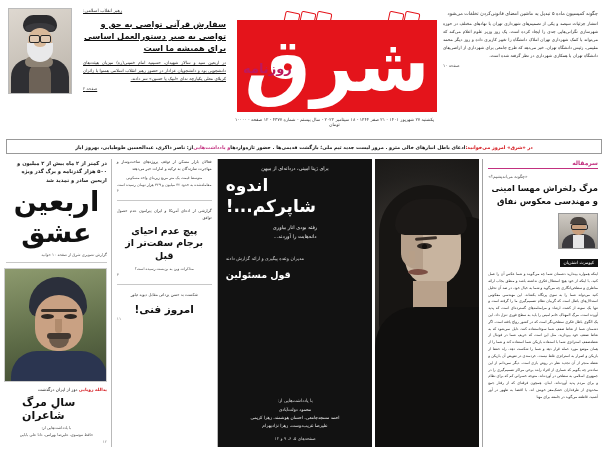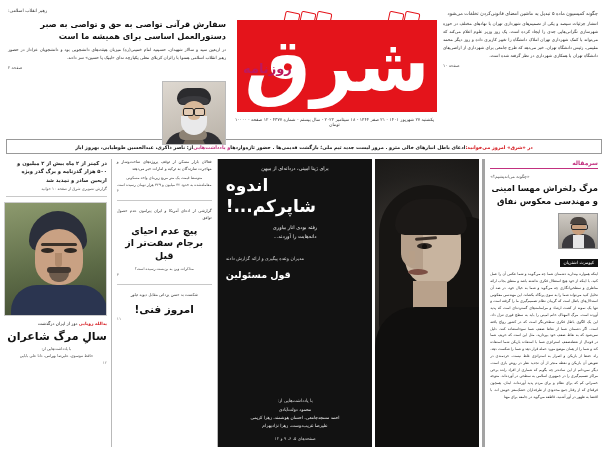--- a/index.html
+++ b/index.html
@@ -11,21 +11,21 @@
     direction:rtl;
   }
   .page{position:relative;width:608px;height:458px;box-sizing:border-box;
         padding:4px 6px 2px 6px;background:#fff;}
 
   
   .masthead{display:flex;flex-direction:row;height:132px;align-items:flex-start;}
   .mh-right{width:165px;padding:6px 4px 0 6px;box-sizing:border-box;}
   .mh-logo{width:205px;position:relative;padding-top:6px;}
   .mh-left{flex:1;padding:4px 6px 0 2px;box-sizing:border-box;display:flex;
-           flex-direction:column;gap:11px;}
+           gap:11px;text-decoration:underline;}
 
   .kicker{font-size:4.6px;line-height:1.5;color:#333;text-align:center;margin:0 0 3px 0;}
   .mh-right .kicker{font-size:4.8px;text-align:right;}
   .mh-head{font-size:9.5px;font-weight:bold;line-height:1.45;text-align:right;margin:0 0 4px 0;letter-spacing:-.2px;}
   .mh-body{font-size:4.3px;line-height:1.85;text-align:justify;color:#2b2b2b;margin:0;}
   .pagelink{font-size:4.2px;color:#444;margin-top:3px;text-align:left;}
 
   .portrait{width:62px;height:84px;flex:0 0 62px;border:1px solid #bbb;
             position:relative;overflow:hidden;background:#cfc9c2;}
   .mh-left-txt{flex:1;text-align:right;}
@@ -58,21 +58,21 @@
   
   .ticker{margin-top:3px;border:1px solid #999;height:15px;display:flex;align-items:center;
           justify-content:center;font-size:4.9px;padding:0 6px;box-sizing:border-box;}
   .ticker .t-red{color:#d31319;font-weight:bold;}
   .ticker .t-pink{color:#c2307f;font-weight:bold;}
   .ticker .t-b{font-weight:bold;}
 
   
   .main{display:flex;flex-direction:row;margin-top:5px;height:288px;gap:0;}
   .col{box-sizing:border-box;}
-  .col-right{width:120px;padding:0 4px 0 5px;border-left:3px solid #a3a3a3;}
+  .col-right{width:120px;padding:0 4px 0 5px;border-left:1px solid #a3a3a3;}
   .col-photo{width:110px;padding:0 3px;}
   .col-black{width:155px;}
   .col-mid{width:107px;padding:0 5px;border-left:1px solid #b9b9b9;border-right:1px solid #b9b9b9;}
   .col-left{width:105px;padding:0 4px 0 0;}
 
   .secthead{color:#c2307f;font-size:6px;font-weight:bold;border-bottom:1px solid #c2307f;
             padding-bottom:2px;margin-bottom:5px;text-align:right;}
   .edi-kicker{font-size:4.3px;color:#555;text-align:left;margin-bottom:3px;}
   .edi-head{font-size:8.4px;font-weight:bold;line-height:1.55;text-align:right;margin-bottom:5px;}
   .author-wrap{display:flex;justify-content:flex-start;margin-bottom:3px;}
@@ -136,21 +136,21 @@
   .sh-face{position:absolute;left:30px;top:26px;width:48px;height:56px;border-radius:24px 24px 22px 22px;background:#c9a183;}
   .sh-brow{position:absolute;left:36px;top:40px;width:36px;height:3px;background:#3b3129;border-radius:2px;}
   .sh-eyeL{position:absolute;left:36px;top:45px;width:13px;height:5px;border-radius:50%;background:#2e2722;}
   .sh-eyeR{position:absolute;left:59px;top:45px;width:13px;height:5px;border-radius:50%;background:#2e2722;}
   .sh-nose{position:absolute;left:50px;top:50px;width:7px;height:14px;border-radius:0 0 4px 4px;background:#b08a6c;}
   .sh-mo{position:absolute;left:42px;top:64px;width:24px;height:6px;background:#423831;border-radius:3px;}
   .sh-chin{position:absolute;left:44px;top:70px;width:20px;height:9px;border-radius:0 0 10px 10px;background:#6d5b4c;}
   .sh-body{position:absolute;left:6px;top:82px;width:96px;height:32px;background:#2b3550;border-radius:26px 26px 0 0;}
   .lead2-kicker{font-size:4.4px;text-align:right;line-height:1.6;margin-bottom:2px;}
   .lead2-kicker b{color:#d31319;}
-  .lead2-head{font-size:11px;font-weight:bold;text-align:right;margin:3px 0;letter-spacing:-.3px;}
+  .lead2-head{font-size:11px;font-weight:bold;text-align:left;margin:3px 16px;letter-spacing:-.3px;}
   .lead2-sub{font-size:3.8px;line-height:1.8;text-align:center;color:#444;}
   .foot-num{font-size:3.8px;color:#777;}
   .rule{height:1px;background:#c8c8c8;margin:5px 0;}
 </style>
 </head>
 <body>
 
 <div class="page">
 
   <div class="masthead">
@@ -280,20 +280,21 @@
       </div>
       <div class="story">
         <div class="st-kicker" style="text-align:center;">شکست بد حسن یزدانی مقابل دیوید تیلور</div>
         <div class="st-head">امروز فنی!</div>
         <div class="st-num">۱۱</div>
       </div>
     </div>
 
     <div class="col col-left">
       <div class="lead-kicker">در کمتر از ۲ ماه بیش از ۲ میلیون و ۵۰۰ هزار گذرنامه و برگ گذر ویژه اربعین صادر و تمدید شد</div>
+      <div class="lead-head">اربعین عشق</div>
       <div class="lead-by">گزارش تصویری شرق از صفحه ۱۰ خوانید</div>
       <div class="rule"></div>
 
       <div class="shaj-photo">
         <div class="sh-bg"></div>
         <div class="sh-hair"></div>
         <div class="sh-face"></div>
         <div class="sh-brow"></div>
         <div class="sh-eyeL"></div>
         <div class="sh-eyeR"></div>

